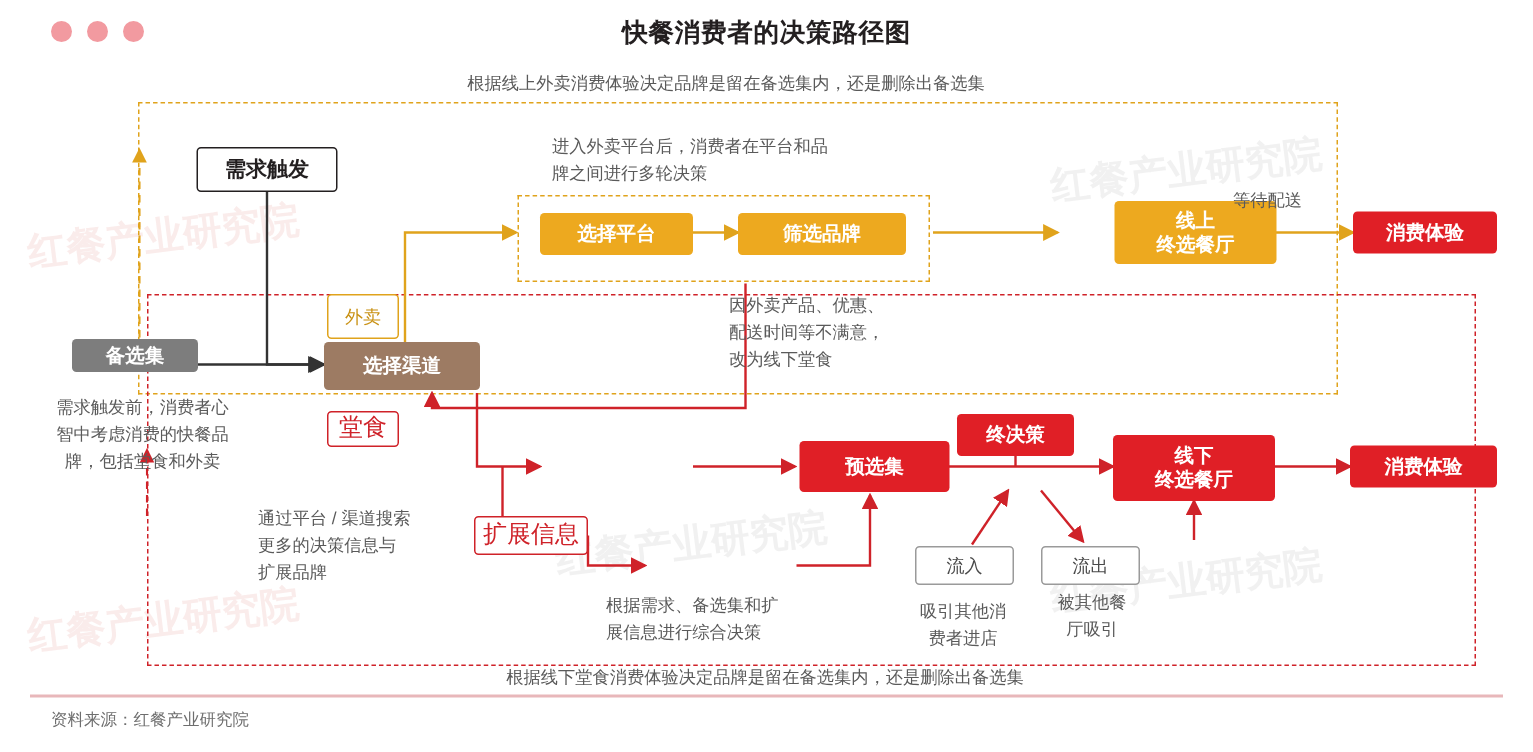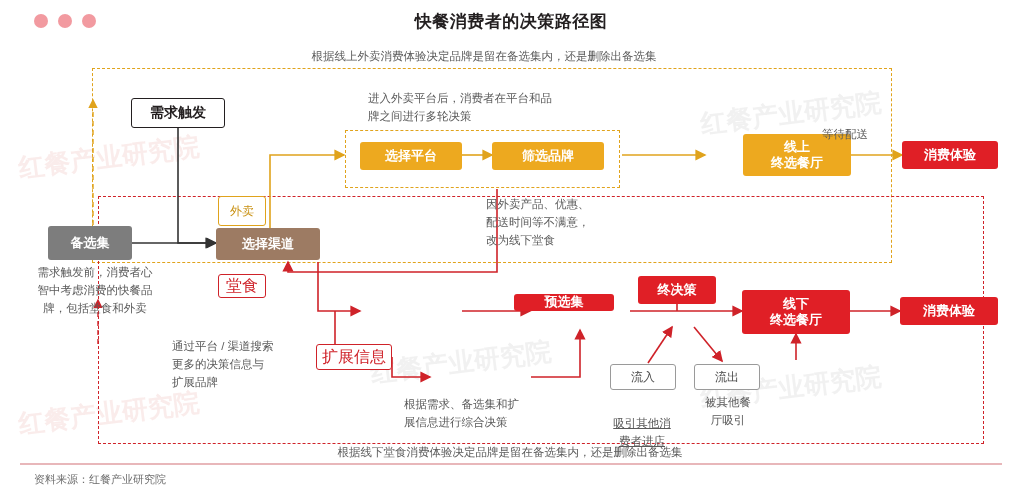--- a/index.html
+++ b/index.html
@@ -163,41 +163,41 @@
 
     <path d="M648,363 L672,327" stroke="#cf2229" stroke-width="1.6" fill="none" marker-end="url(#aRed)"></path>
 
     <path d="M694,327 L722,361" stroke="#cf2229" stroke-width="1.6" fill="none" marker-end="url(#aRed)"></path>
 
     <path d="M796,360 L796,334" stroke="#cf2229" stroke-width="1.6" fill="none" marker-end="url(#aRed)"></path>
   </svg>
 
   <div class="node white-box" style="left:131px; top:98px; width:94px; height:30px;">需求触发</div>
 
-  <div class="node grey" style="left:48px; top:226px; width:84px; height:34px;">备选集</div>
+  <div class="node grey" style="left:48px; top:226px; width:84px; height:22px;">备选集</div>
 
   <div class="node brown" style="left:216px; top:228px; width:104px; height:32px;">选择渠道</div>
 
   <div class="node outline-orange" style="left:218px; top:196px; width:48px; height:30px;">外卖</div>
 
   <div class="node outline-red" style="left:218px; top:274px; width:48px; height:24px;">堂食</div>
 
   <div class="node orange" style="left:360px; top:142px; width:102px; height:28px;">选择平台</div>
 
   <div class="node orange" style="left:492px; top:142px; width:112px; height:28px;">筛选品牌</div>
 
   <div class="node orange" style="left:743px; top:134px; width:108px; height:42px; flex-direction:column;">
     <span>线上</span>
     <span>终选餐厅</span>
   </div>
 
   <div class="node red" style="left:902px; top:141px; width:96px; height:28px;">消费体验</div>
 
 
-  <div class="node red" style="left:514px; top:294px; width:100px; height:17px;text-align:right;">预选集</div>
+  <div class="node red" style="left:533px; top:294px; width:100px; height:34px;text-align:right;">预选集</div>
 
   <div class="node red" style="left:638px; top:276px; width:78px; height:28px;">终决策</div>
 
   <div class="node red" style="left:742px; top:290px; width:108px; height:44px; flex-direction:column;">
     <span>线下</span>
     <span>终选餐厅</span>
   </div>
 
   <div class="node red" style="left:900px; top:297px; width:98px; height:28px;">消费体验</div>
 
@@ -223,21 +223,21 @@
 智中考虑消费的快餐品
 牌，包括堂食和外卖</span></div>
 
   <div class="txt" style="left:172px; top:338px; width:142px; white-space:pre-line;"><span>通过平台 / 渠道搜索
 更多的决策信息与
 扩展品牌</span></div>
 
   <div class="txt" style="left:404px; top:396px; width:170px; white-space:pre-line;"><span>根据需求、备选集和扩
 展信息进行综合决策</span></div>
 
-  <div class="txt center" style="left:602px; top:415px; width:80px; white-space:pre-line;text-decoration:underline;"><span>吸引其他消
+  <div class="txt center" style="left:602px; top:400px; width:80px; white-space:pre-line;"><span>吸引其他消
 费者进店</span></div>
 
   <div class="txt center" style="left:688px; top:394px; width:80px; white-space:pre-line;"><span>被其他餐
 厅吸引</span></div>
 
   <div class="txt center" style="left:230px; top:444px; width:560px;">根据线下堂食消费体验决定品牌是留在备选集内，还是删除出备选集</div>
 
   <div class="bottom-rule"></div>
   <div class="source">资料来源：红餐产业研究院</div>
 </div>

